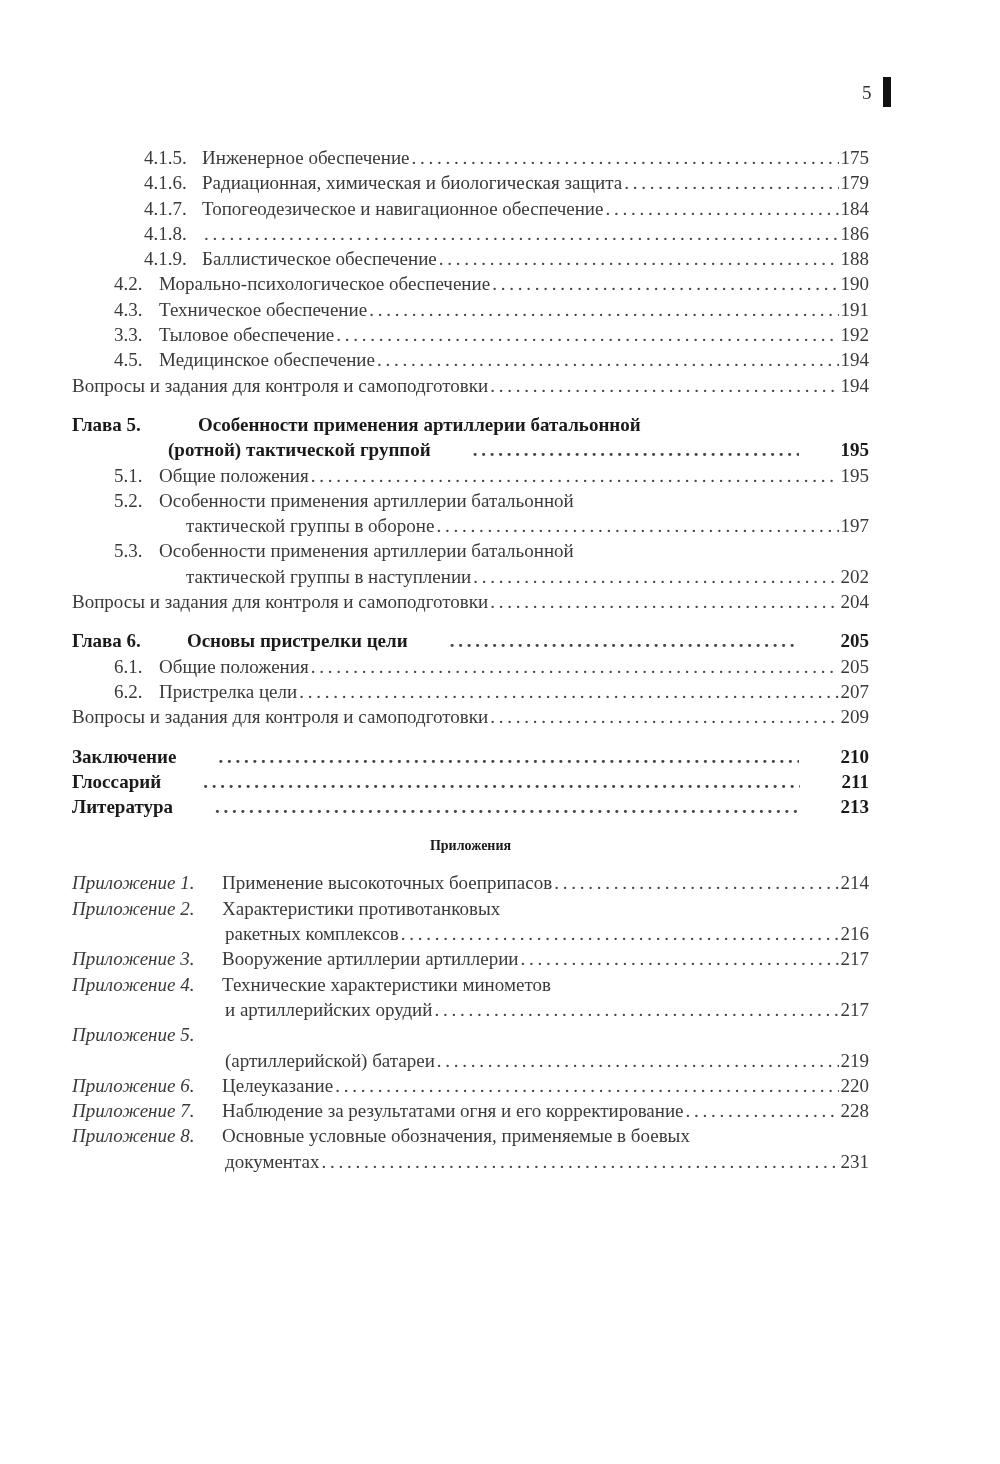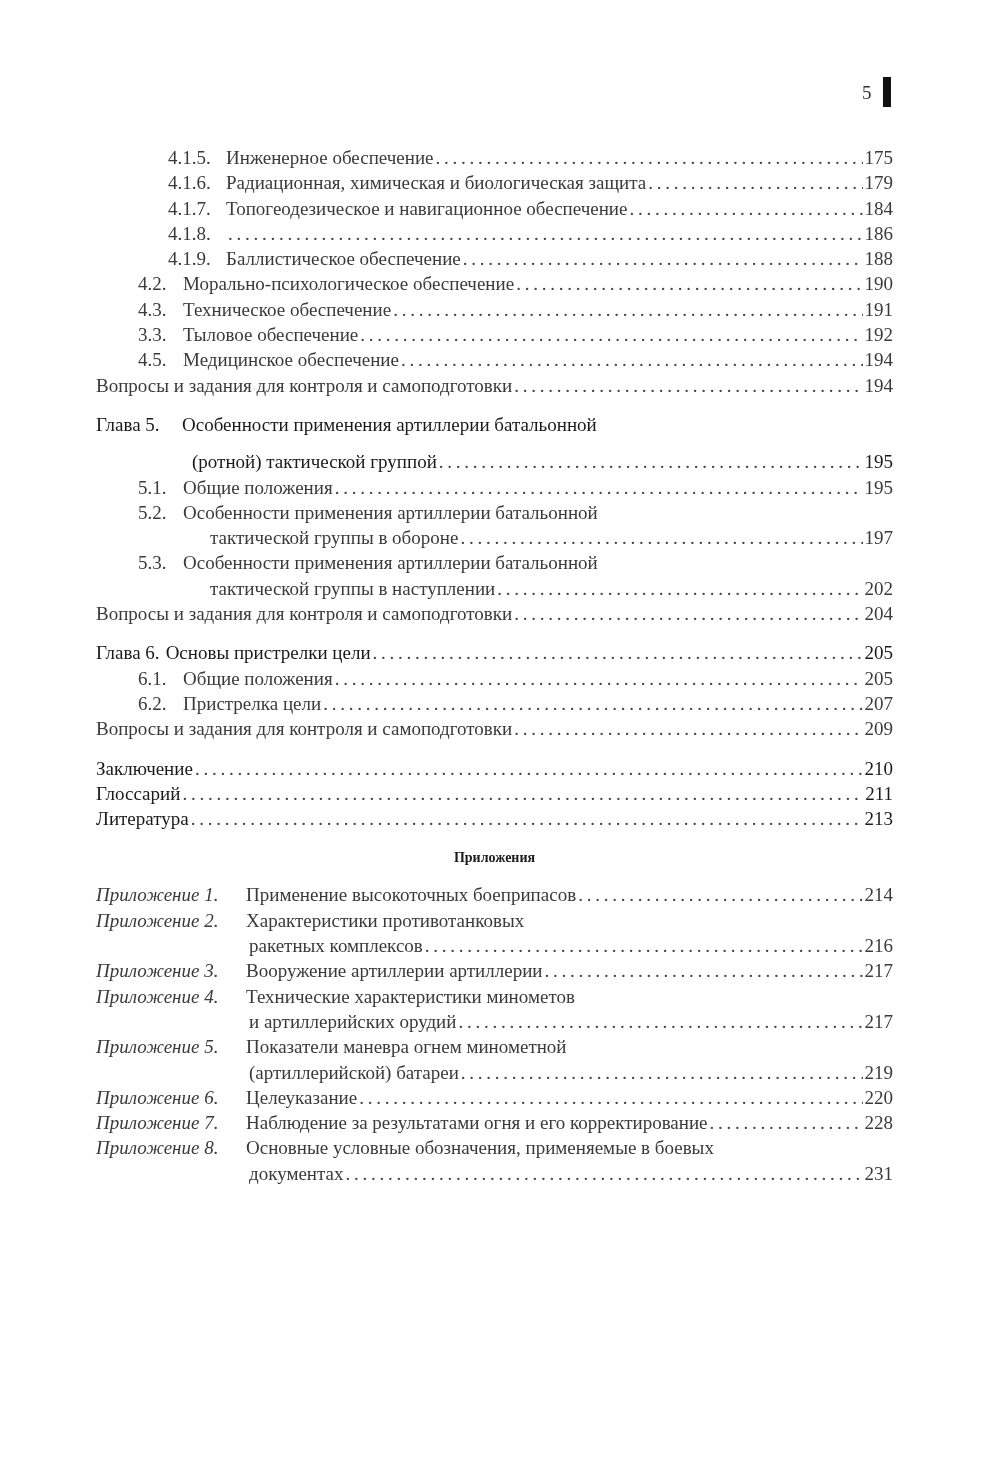--- a/index.html
+++ b/index.html
@@ -8,21 +8,21 @@
     font-family: "Liberation Serif", "DejaVu Serif", serif;
     color: #222;
   }
   .page-num {
     position: absolute; top: 80px; left: 862px;
     font-size: 19px; line-height: 26px; color: #333;
   }
   .page-bar {
     position: absolute; top: 77px; left: 883px; width: 8px; height: 30px; background: #111;
   }
-  .toc { position: absolute; top: 145px; left: 96px; width: 797px; }
+  .toc { position: absolute; top: 145px; left: 72px; width: 797px; }
   .row {
     display: flex; align-items: baseline;
     font-size: 19px; line-height: 25.3px; height: 25.3px;
     white-space: nowrap; color: #3a3a3a;
   }
   .row .num { flex: 0 0 auto; }
   .row .title { flex: 0 0 auto; }
   .row .dots {
     flex: 1 1 auto; overflow: hidden; margin: 0 2px;
     color: #444; letter-spacing: 2px;
@@ -30,23 +30,23 @@
   .row .dots::before {
     content: ". . . . . . . . . . . . . . . . . . . . . . . . . . . . . . . . . . . . . . . . . . . . . . . . . . . . . . . . . . . . . . . . . . . . . . . . . . . . . . . . . . . . . . . . . . . . . . . . . . . . . . . . . . . . . . . . . . . . . . . .";
     letter-spacing: 0;
     word-spacing: -1px;
   }
   .row .page { flex: 0 0 auto; text-align: right; }
   .l3 .num { padding-left: 72px; width: 58px; }
   .l2 .num { padding-left: 42px; width: 45px; }
   .l2cont2 { padding-left: 114px; }
   .italic .title { }
-  .bold { font-weight: normal; color: #1a1a1a; }
+  .bold { font-weight: bold; color: #1a1a1a; gap: 40px; }
   .chap .num { width: 86px; }
-  .chap-cont { padding-left: 96px; margin-top: 12px; }
+  .chap-cont { padding-left: 96px; }
   .gap { height: 14px; }
   .app-head {
     text-align: center; font-weight: bold; font-size: 14px; line-height: 25px;
     color: #1a1a1a; margin: 14px 0 12px 0;
   }
   .app .num { font-style: italic; width: 150px; }
   .app-cont { padding-left: 153px; }
 </style>
 </head>
 <body>
@@ -227,21 +227,20 @@
     <span class="num">Приложение 4.</span>
     <span class="title">Технические характеристики минометов</span>
   </div>
   <div class="row app-cont">
     <span class="title">и артиллерийских орудий</span>
     <span class="dots"></span>
     <span class="page">217</span>
   </div>
   <div class="row app">
     <span class="num">Приложение 5.</span>
-    <span class="title">Показатели маневра огнем минометной</span>
   </div>
   <div class="row app-cont">
     <span class="title">(артиллерийской) батареи</span>
     <span class="dots"></span>
     <span class="page">219</span>
   </div>
   <div class="row app">
     <span class="num">Приложение 6.</span>
     <span class="title">Целеуказание</span>
     <span class="dots"></span>

